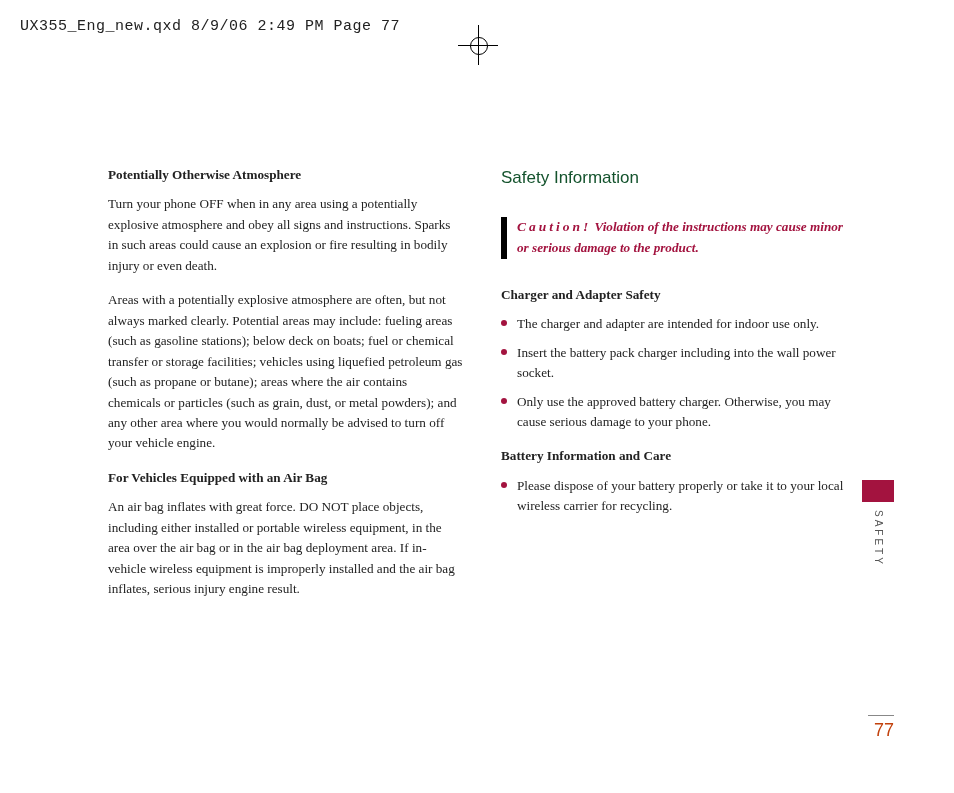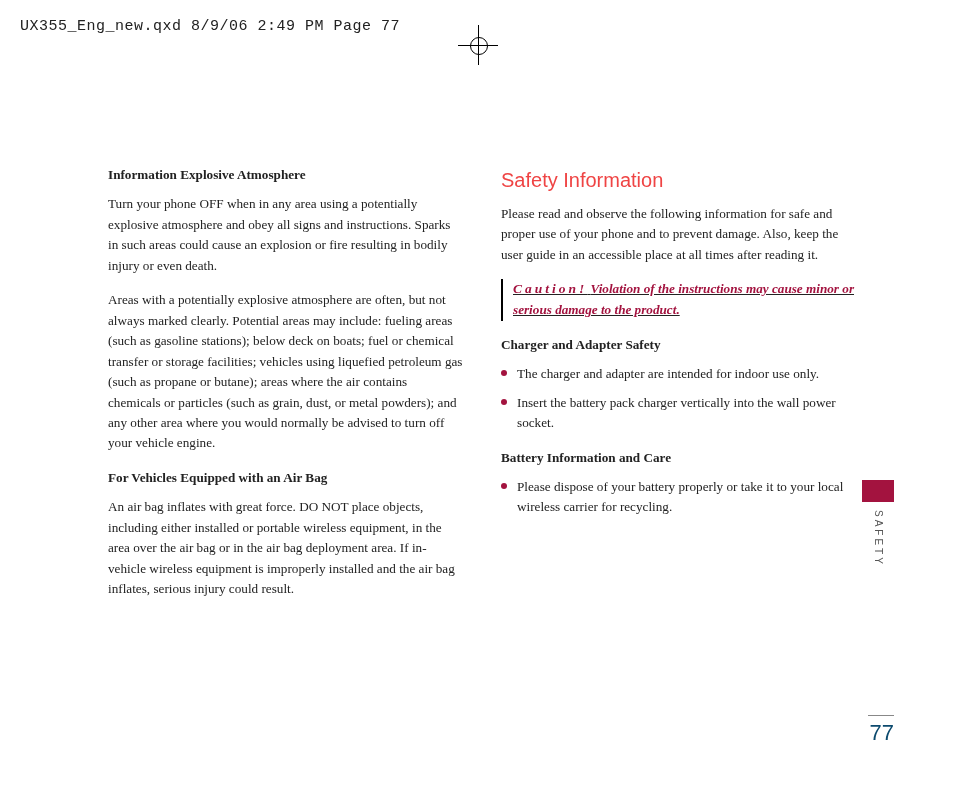--- a/index.html
+++ b/index.html
@@ -49,31 +49,30 @@
   .subhead {
     font-weight: bold;
     font-size: 13.2px;
     margin-bottom: 9px;
     margin-top: 14px;
   }
   .col p {
     margin: 0 0 14px 0;
   }
   .section-title {
-    color: #ef4444;
-    font-size: 20px;
+    color: #14532d;
+    font-size: 17px;
     font-weight: normal;
     margin-bottom: 8px;
     font-family: Arial, sans-serif;
   }
   .caution-block {
-    border-left: 2px solid #000000;
+    border-left: 6px solid #000000;
     padding-left: 10px;
-    margin: 14px 0;
-    text-decoration: underline;
+    margin: 26px 0;
   }
   .caution-lead {
     color: #a3133f;
     font-weight: bold;
     font-style: italic;
     letter-spacing: 3px;
     font-size: 13.5px;
   }
   .caution-text {
     color: #a3133f;
@@ -117,22 +116,22 @@
     writing-mode: vertical-rl;
     font-size: 10px;
     letter-spacing: 3px;
     color: #555;
     font-family: Arial, sans-serif;
   }
   .page-no {
     position: absolute;
     right: 60px;
     top: 720px;
-    font-size: 22px;
-    color: #0c4a6e;
+    font-size: 18px;
+    color: #c2410c;
     font-family: Arial, sans-serif;
   }
   .rule {
     position:absolute;
     right:60px;
     top:715px;
     width:26px;
     height:1px;
     background:#888;
   }
@@ -144,37 +143,37 @@
 <div class="header-line">UX355_Eng_new.qxd  8/9/06  2:49 PM  Page 77</div>
 
 <div class="crop-marks">
   <div class="h"></div>
     <div class="v"></div>
     <div class="circ"></div>
 </div>
 
 <div class="content">
   <div class="col">
-    <div class="subhead first-sub">Information Explosive Atmosphere</div>
+    <div class="subhead first-sub">Potentially Otherwise Atmosphere</div>
     <p>Turn your phone OFF when in any area using a potentially explosive atmosphere and obey all signs and instructions. Sparks in such areas could cause an explosion or fire resulting in bodily injury or even death.</p>
     <p>Areas with a potentially explosive atmosphere are often, but not always marked clearly. Potential areas may include: fueling areas (such as gasoline stations); below deck on boats; fuel or chemical transfer or storage facilities; vehicles using liquefied petroleum gas (such as propane or butane); areas where the air contains chemicals or particles (such as grain, dust, or metal powders); and any other area where you would normally be advised to turn off your vehicle engine.</p>
     <div class="subhead">For Vehicles Equipped with an Air Bag</div>
-    <p>An air bag inflates with great force. DO NOT place objects, including either installed or portable wireless equipment, in the area over the air bag or in the air bag deployment area. If in-vehicle wireless equipment is improperly installed and the air bag inflates, serious injury could result.</p>
+    <p>An air bag inflates with great force. DO NOT place objects, including either installed or portable wireless equipment, in the area over the air bag or in the air bag deployment area. If in-vehicle wireless equipment is improperly installed and the air bag inflates, serious injury engine result.</p>
   </div>
   <div class="col">
     <div class="section-title">Safety Information</div>
-    <p>Please read and observe the following information for safe and proper use of your phone and to prevent damage. Also, keep the user guide in an accessible place at all times after reading it.</p>
     <div class="caution-block">
       <span class="caution-lead">Caution!</span>
       <span class="caution-text">Violation of the instructions may cause minor or serious damage to the product.</span>
     </div>
     <div class="subhead">Charger and Adapter Safety</div>
     <ul class="bull">
       <li>The charger and adapter are intended for indoor use only.</li>
-      <li>Insert the battery pack charger vertically into the wall power socket.</li>
+      <li>Insert the battery pack charger including into the wall power socket.</li>
+      <li>Only use the approved battery charger. Otherwise, you may cause serious damage to your phone.</li>
     </ul>
     <div class="subhead">Battery Information and Care</div>
     <ul class="bull">
       <li>Please dispose of your battery properly or take it to your local wireless carrier for recycling.</li>
     </ul>
   </div>
 </div>
 
 <div class="side-tab"></div>
 <div class="side-label">SAFETY</div>

